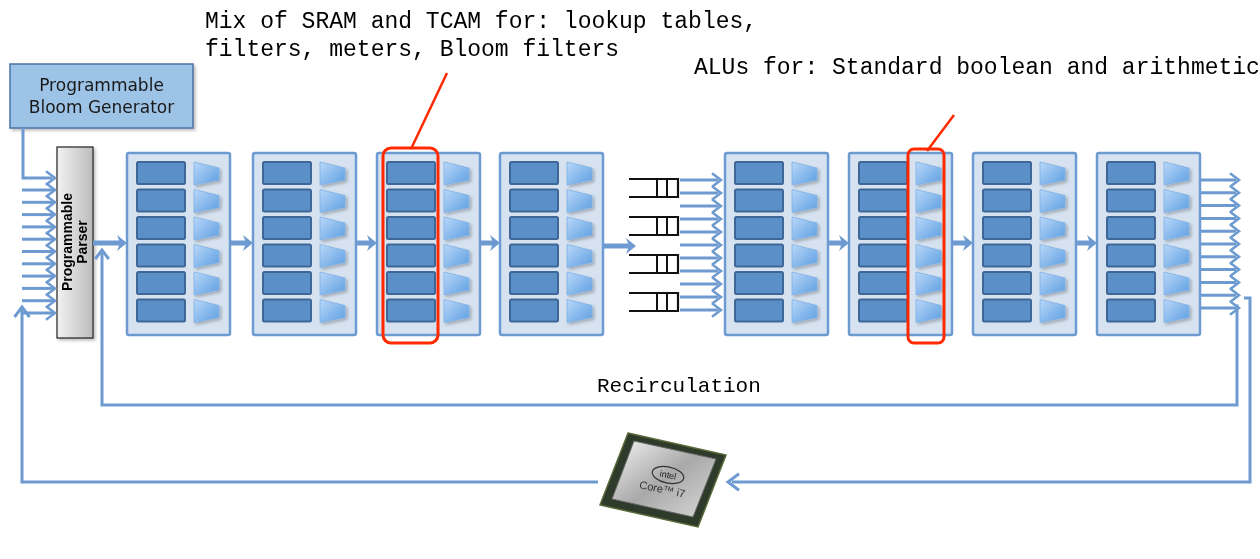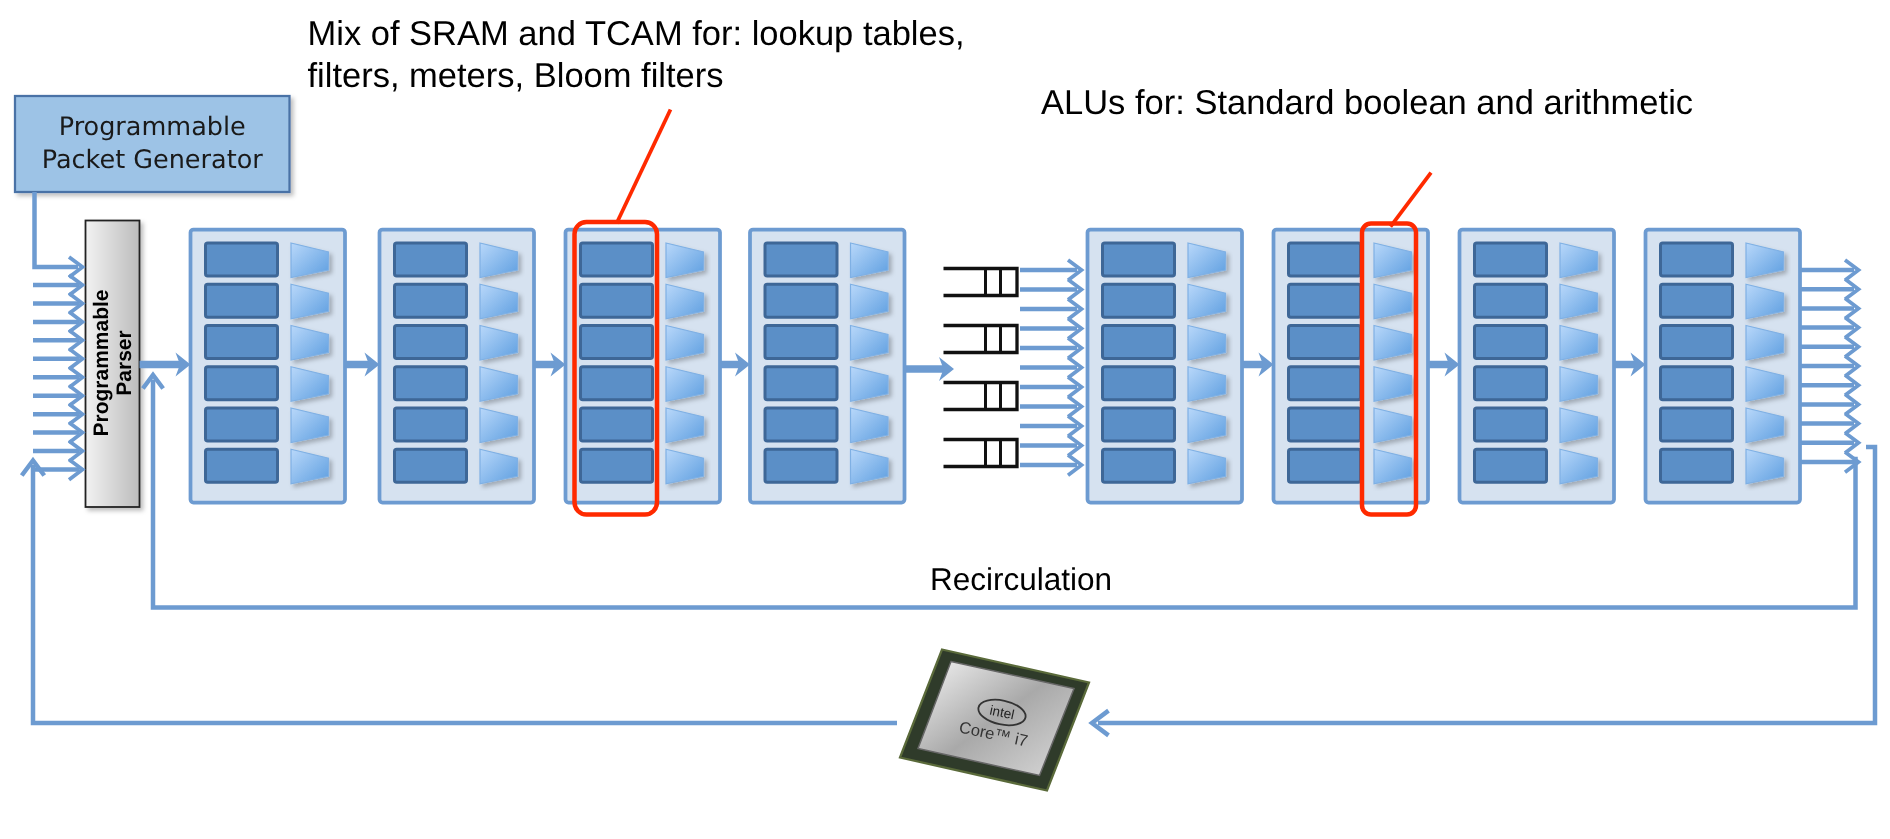--- a/index.html
+++ b/index.html
@@ -1,24 +1,24 @@
 <!DOCTYPE html>
 <html><head>
 <meta charset="utf-8">
 <style>
   html, body { margin: 0; padding: 0; background: #ffffff; }
   body { width: 1260px; height: 559px; position: relative; overflow: hidden; font-family: "Liberation Sans", sans-serif; }
   #diagram { position: absolute; left: 0; top: 0; }
-  .callout { position: absolute; font-family: Liberation Sans, sans-serif; font-size: 23px; line-height: 28px; color: #000; white-space: nowrap; }
+  .callout { position: absolute; font-family: Liberation Mono, monospace; font-size: 23px; line-height: 28px; color: #000; white-space: nowrap; }
   .callout div { display: block; }
   #callout-memory { left: 205px; top: 8px; }
   #callout-alu { left: 694px; top: 54px; }
   #gen-label { position: absolute; left: 10px; top: 64px; width: 183px; height: 64px; display: flex; flex-direction: column; align-items: center; justify-content: center; font-family: "DejaVu Sans", sans-serif; font-size: 17px; line-height: 22px; color: #1a1a1a; pointer-events: none; }
   #parser-label { position: absolute; left: 75px; top: 242px; width: 200px; transform: translate(-50%, -50%) rotate(-90deg); text-align: center; font-family: "Liberation Sans", sans-serif; font-weight: bold; font-size: 14px; line-height: 15px; color: #000; pointer-events: none; }
-  #recirc-label { position: absolute; left: 620px; top: 375px; font-family: Liberation Sans, sans-serif; font-size: 21px; color: #000; }
+  #recirc-label { position: absolute; left: 597px; top: 375px; font-family: Liberation Mono, monospace; font-size: 21px; color: #000; }
   #cpu { position: absolute; left: 598px; top: 425px; width: 132px; height: 105px; }
 </style>
 </head>
 <body>
 
 <svg id="diagram" width="1260" height="559" viewBox="0 0 1260 559" xmlns="http://www.w3.org/2000/svg">
   <defs>
     <linearGradient id="aluGrad" x1="0" y1="0" x2="1" y2="1">
       <stop offset="0" stop-color="#b9d8fa"></stop>
       <stop offset="1" stop-color="#5d9ee0"></stop>
@@ -289,21 +289,21 @@
   <div>Mix of SRAM and TCAM for: lookup tables,</div>
   <div>filters, meters, Bloom filters</div>
 </div>
 
 <div id="callout-alu" class="callout">
   <div>ALUs for: Standard boolean and arithmetic</div>
 </div>
 
 <div id="gen-label">
   <span>Programmable</span>
-  <span>Packet Generator</span>
+  <span>Bloom Generator</span>
 </div>
 
 <div id="parser-label">
   <div>Programmable</div>
   <div>Parser</div>
 </div>
 
 <div id="recirc-label">Recirculation</div>
 
 <svg id="cpu" viewBox="0 0 132 105" xmlns="http://www.w3.org/2000/svg">

